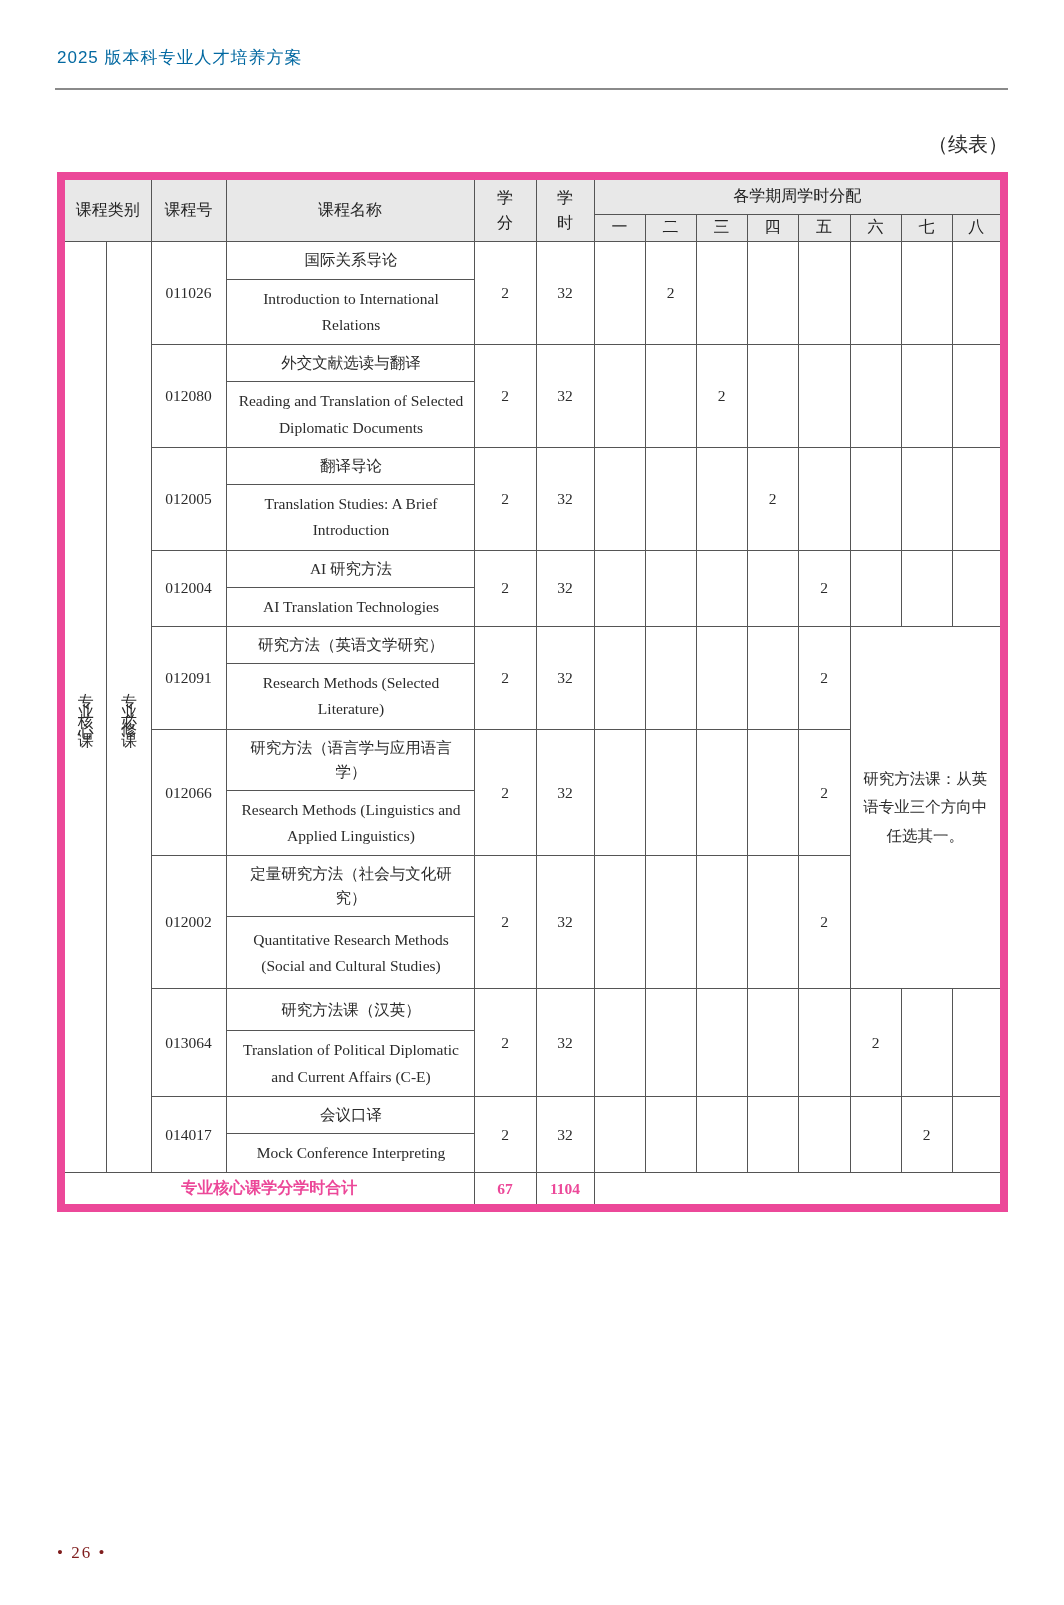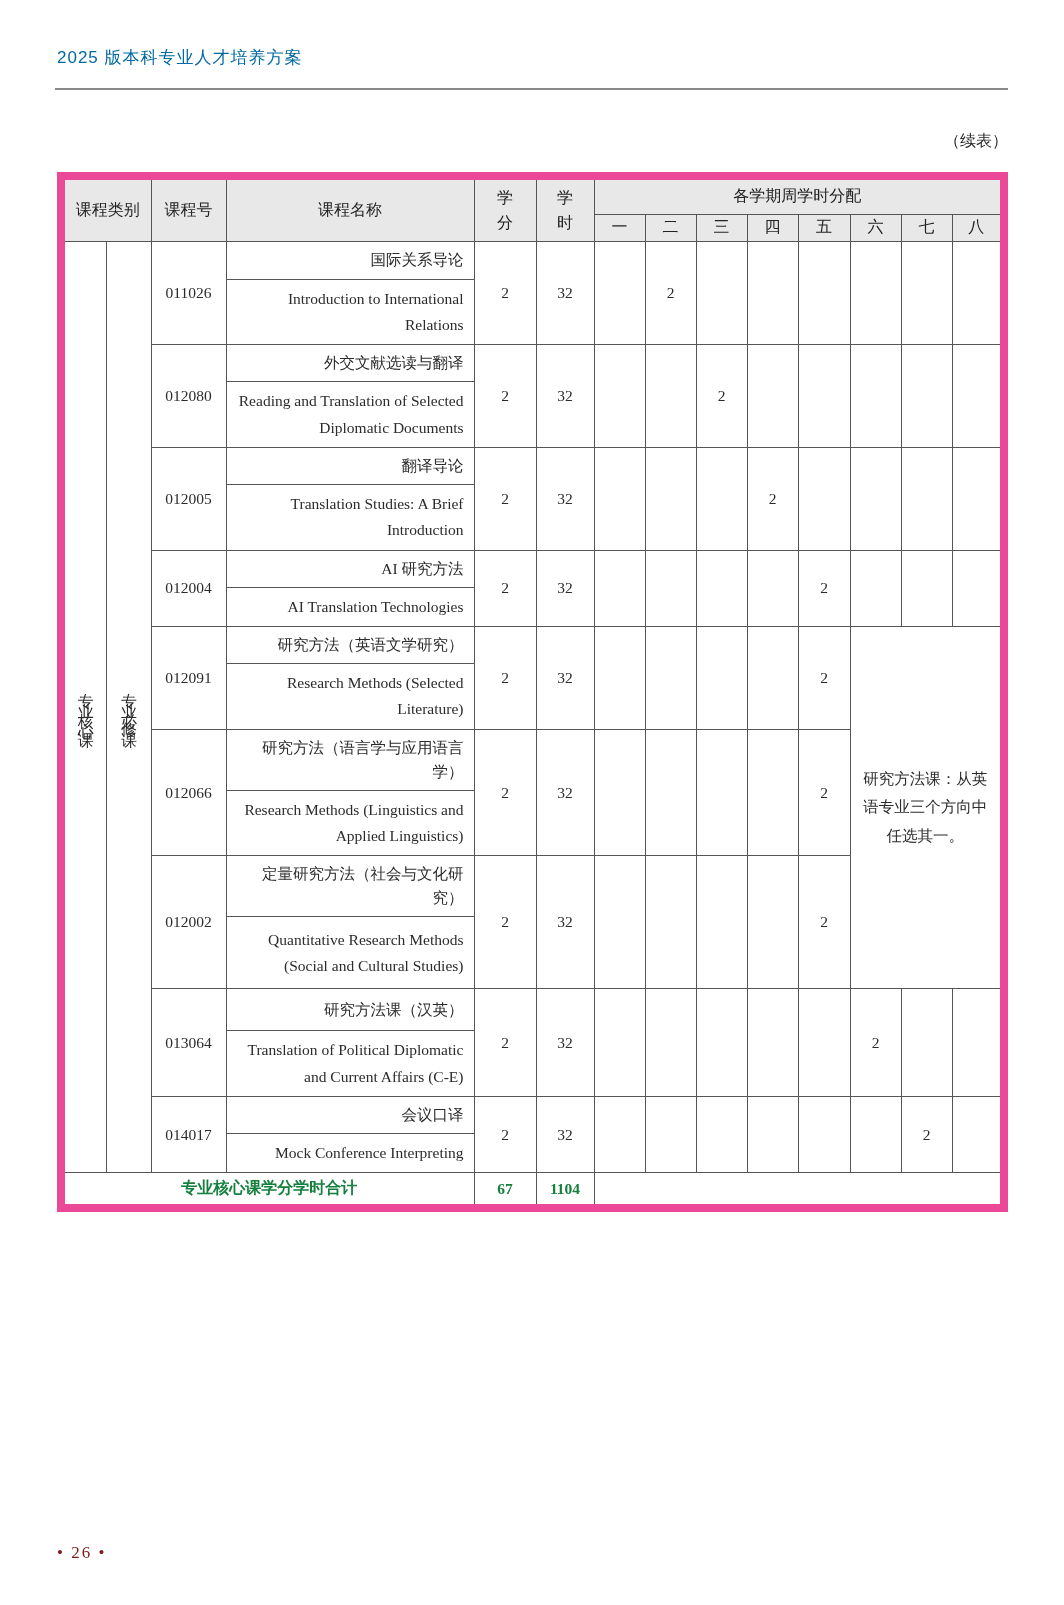--- a/index.html
+++ b/index.html
@@ -14,21 +14,21 @@
     position: absolute; left: 57px; top: 46px;
     font-family: "Liberation Sans", "DejaVu Sans", sans-serif;
     font-size: 17px; color: #0369a1; letter-spacing: 1px;
   }
   .header-rule {
     position: absolute; left: 55px; top: 88px;
     width: 953px; height: 2px; background: #8a8a8a;
   }
   .continued-label {
     position: absolute; top: 131px; right: 56px;
-    font-size: 16px; color: #2b2b2b;
+    font-size: 20px; color: #2b2b2b;
   }
   .curriculum-table {
     position: absolute; left: 57px; top: 172px;
     border-collapse: collapse; table-layout: fixed;
     width: 943px;
     border: 8px solid #ec4899;
     font-size: 15.5px;
   }
   .curriculum-table td, .curriculum-table th {
     border: 1.5px solid #555;
@@ -44,28 +44,28 @@
   .stack2 { display: inline-block; width: 1.15em; word-break: break-all; line-height: 1.6; }
   td.cat {
     text-align: center; background: #fff;
   }
   .vtext {
     writing-mode: vertical-rl; text-orientation: upright;
     letter-spacing: 0.62em; font-size: 16px; color: #2b2b2b;
     display: inline-block;
   }
   td.code, td.num, td.sem { text-align: center; color: #2b2b2b; }
-  td.name { text-align: right; padding: 6px 10px 6px 12px; line-height: 1.55; color: #2b2b2b; }
+  td.name { text-align: center; padding: 6px 10px 6px 12px; line-height: 1.55; color: #2b2b2b; }
   td.name.en { font-size: 15.5px; line-height: 1.7; }
   td.note-cell {
     text-align: center; padding: 6px 10px; line-height: 1.85;
     color: #2b2b2b; font-size: 15.5px;
   }
   tr.total-row td {
-    font-weight: bold; color: #15803d;
+    font-weight: bold; color: #ec4899;
   }
   tr.total-row td.total-label {
     font-family: "Liberation Sans", "DejaVu Sans", sans-serif;
     text-align: center; font-size: 16px;
   }
   .page-number {
     position: absolute; left: 57px; top: 1543px;
     font-size: 17px; color: #7f1d1d; letter-spacing: 2px;
   }
 </style>

